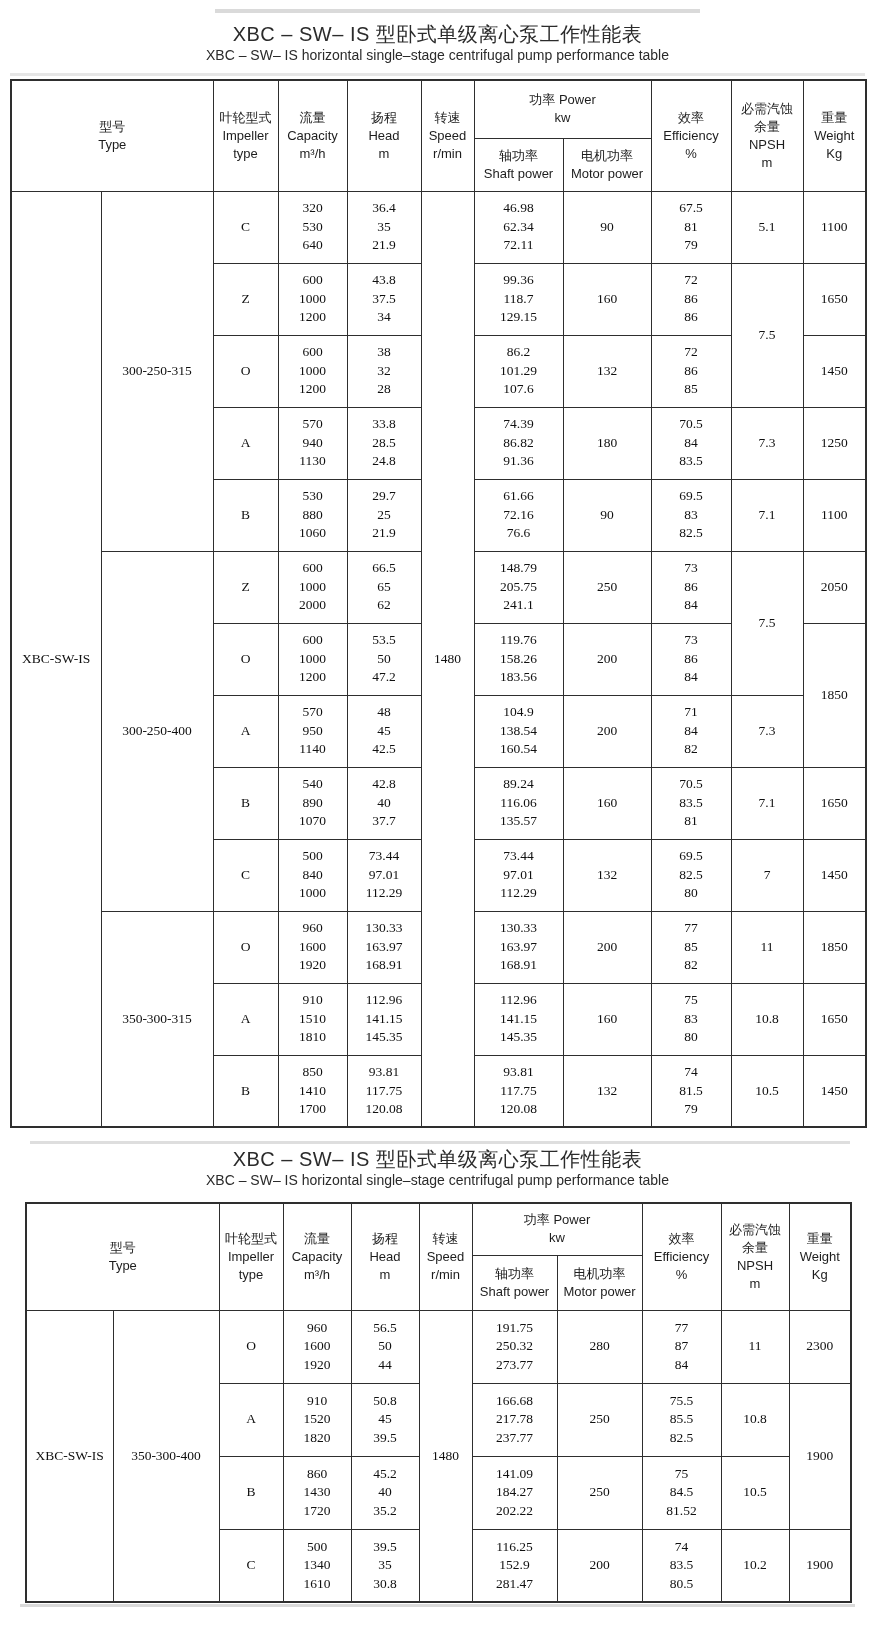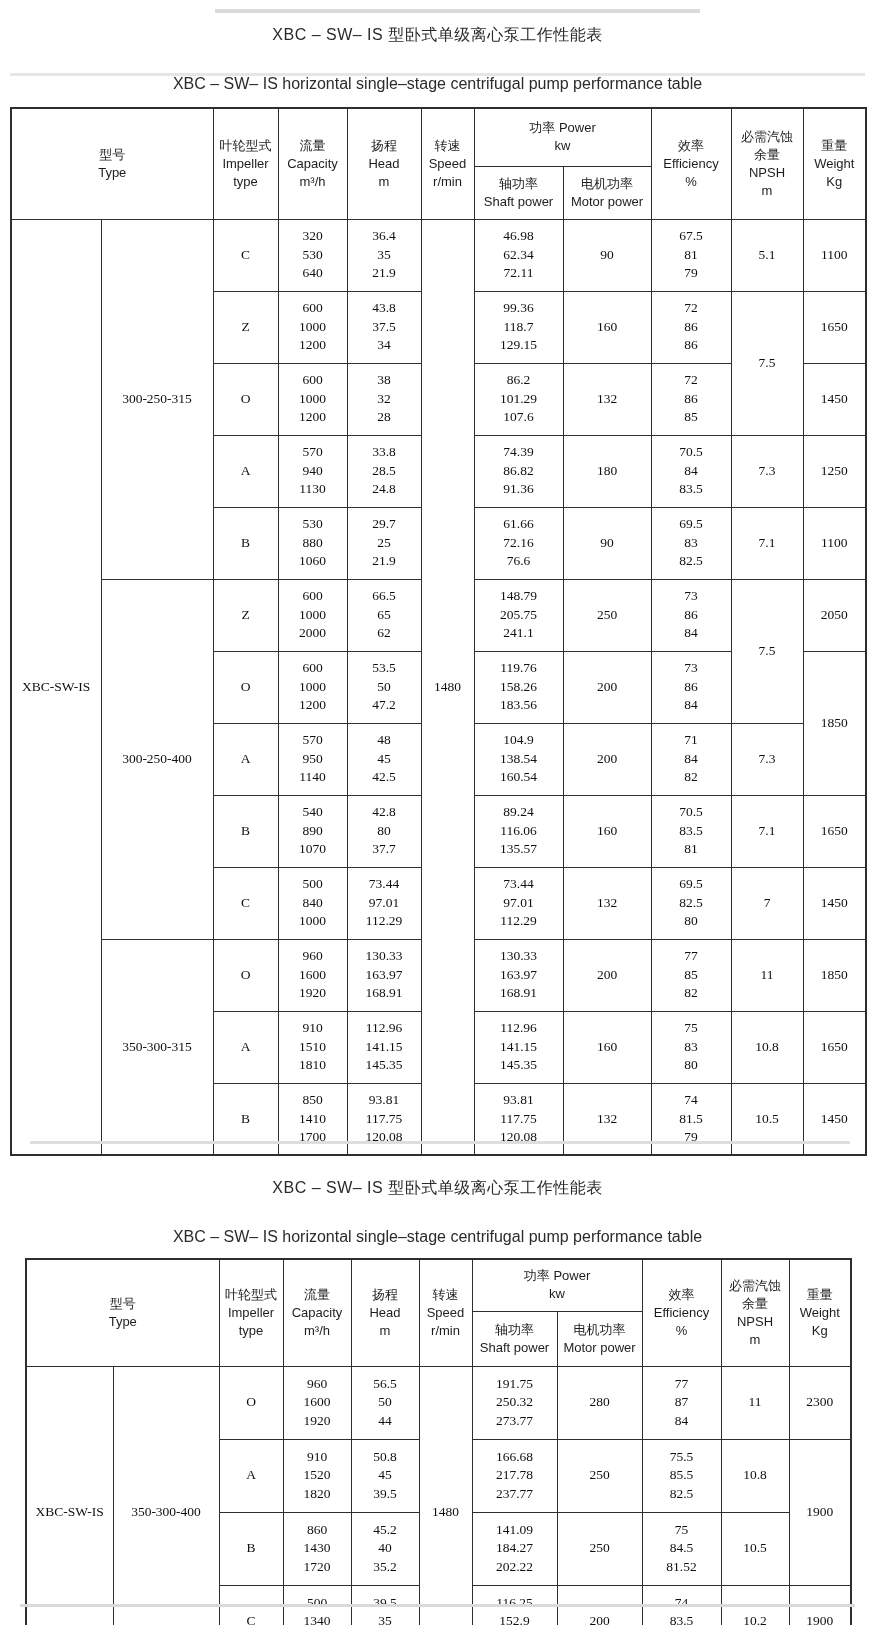--- a/index.html
+++ b/index.html
@@ -2,22 +2,22 @@
 <html><head>
 <meta charset="utf-8">
 <style>
   html,body{margin:0;padding:0;}
   body{
     width:875px;height:1625px;background:#ffffff;position:relative;
     font-family:"Liberation Sans",sans-serif;
   }
   .streak{position:absolute;pointer-events:none;}
   .titles{text-align:center;color:#2b2b2b;}
-  .titles .title-zh{font-size:16px;line-height:21px;letter-spacing:0.5px;}
-  .titles .title-en{font-size:16px;line-height:21px;margin-top:28px;}
+  .titles .title-zh{font-size:20px;line-height:21px;letter-spacing:0.5px;}
+  .titles .title-en{font-size:14px;line-height:21px;}
   #titles1{padding-top:24px;}
   #titles2{margin-top:21px;}
   table{border-collapse:collapse;table-layout:fixed;border:2px solid #2e2e2e;background:#fff;}
   #t1{width:855px;margin:13px 0 0 10px;}
   #t2{width:825px;margin:11px 0 0 25px;}
   th,td{border:1px solid #2e2e2e;text-align:center;vertical-align:middle;padding:0;white-space:pre-line;overflow:hidden;}
   th{font-family:"Liberation Sans",sans-serif;font-weight:normal;font-size:13px;line-height:18px;color:#1d1d1d;}
   td{font-family:"Liberation Serif","DejaVu Serif",serif;font-size:13.5px;line-height:18.5px;color:#101010;}
   #t1 tr.h1{height:58px;} #t1 tr.h2{height:53px;}
   #t1 tbody tr{height:72px;}
@@ -233,21 +233,21 @@
 84
 82</td>
         <td>7.3</td>
       </tr>
       <tr>
         <td>B</td>
         <td>540
 890
 1070</td>
         <td>42.8
-80
+40
 37.7</td>
         <td>89.24
 116.06
 135.57</td>
         <td>160</td>
         <td>70.5
 83.5
 81</td>
         <td>7.1</td>
         <td>1650</td>

